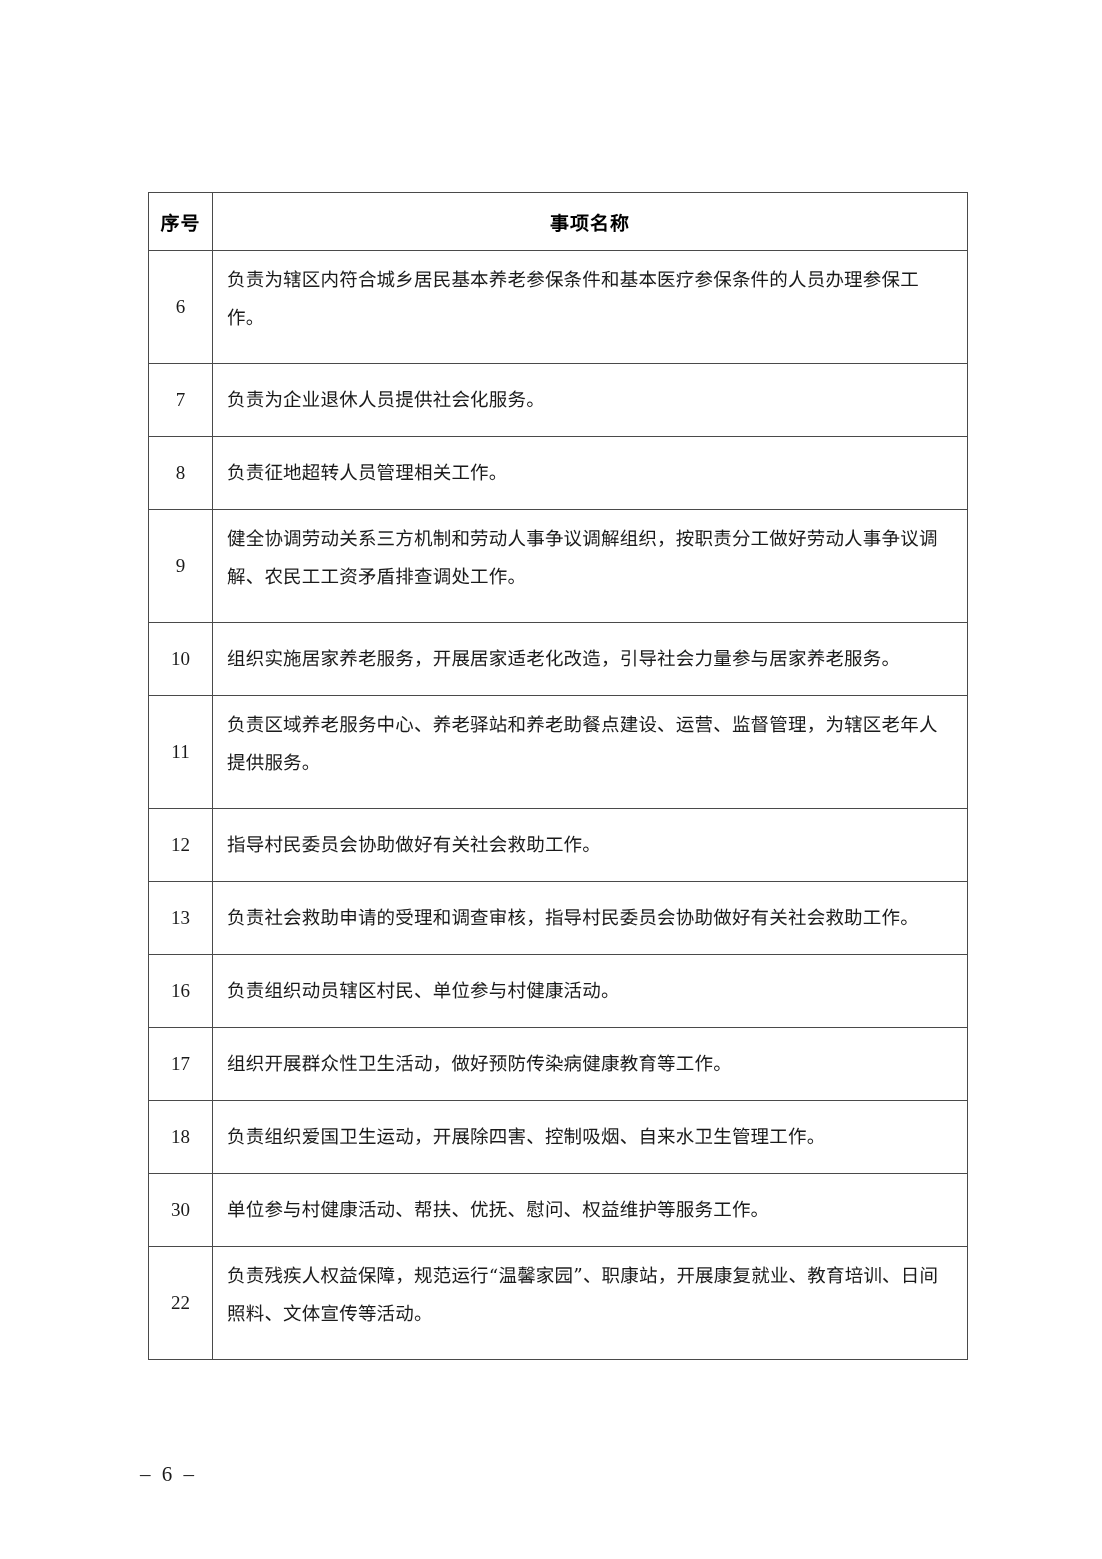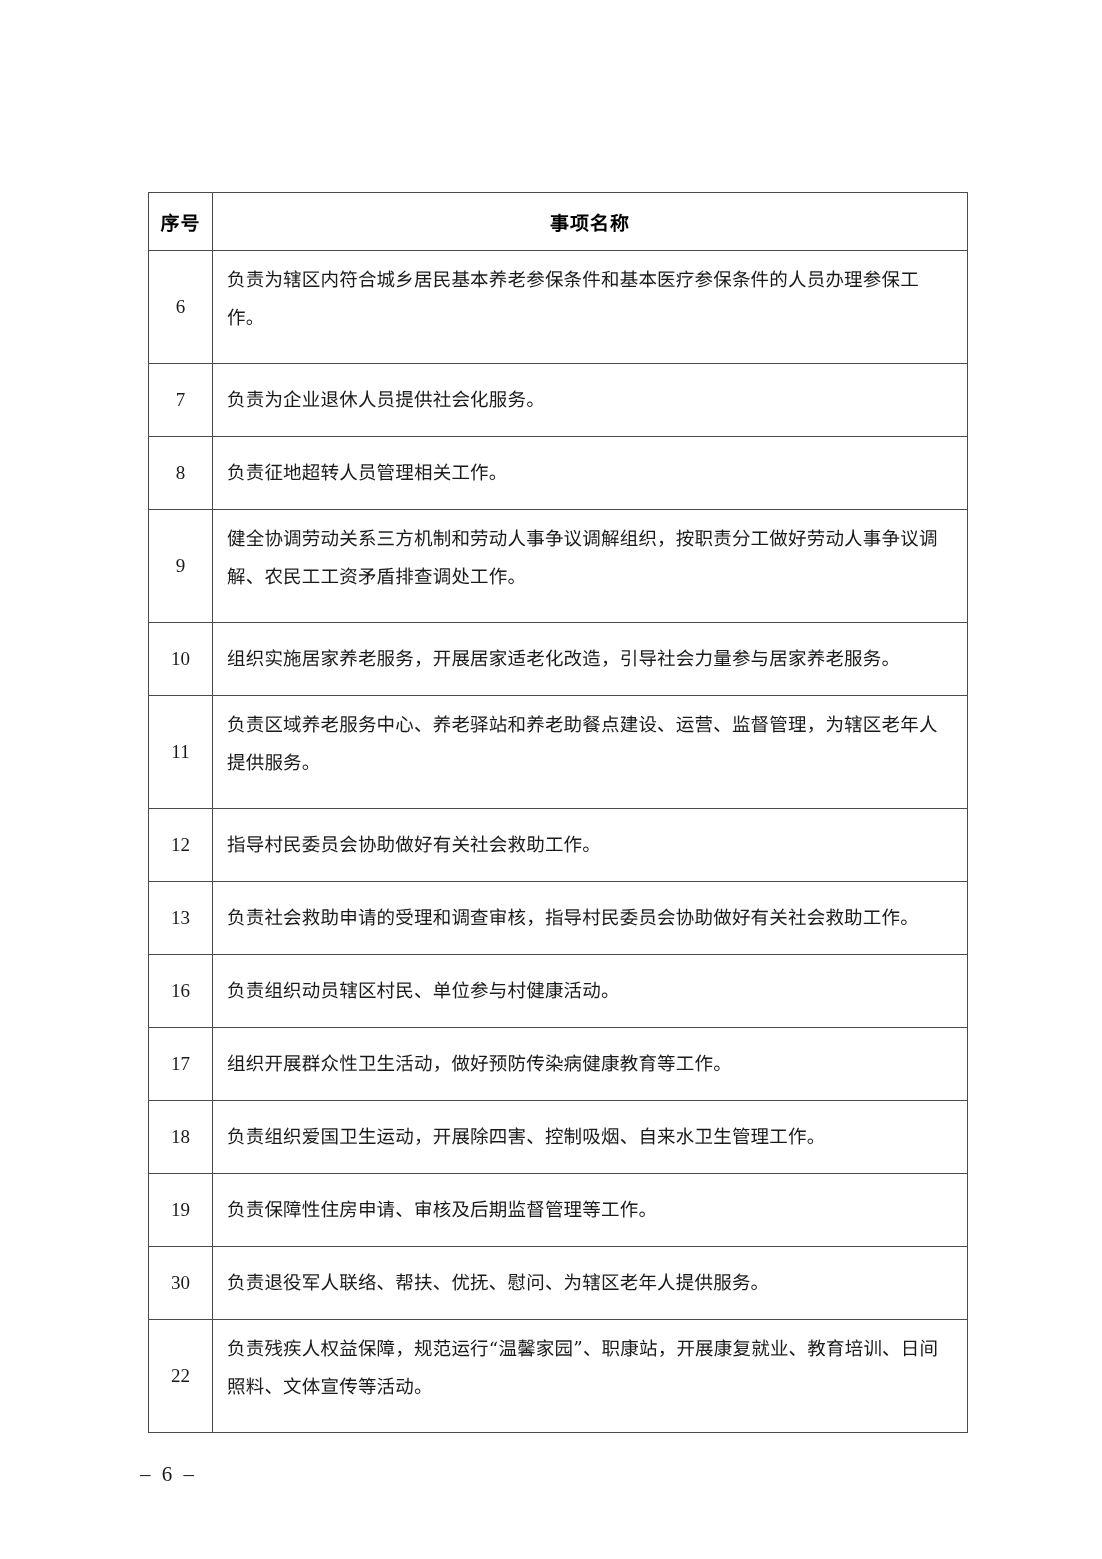--- a/index.html
+++ b/index.html
@@ -150,26 +150,22 @@
         </tr>
         <tr class="lines-1">
           <td class="cell-num">17</td>
           <td class="cell-name">组织开展群众性卫生活动，做好预防传染病健康教育等工作。</td>
         </tr>
         <tr class="lines-1">
           <td class="cell-num">18</td>
           <td class="cell-name">负责组织爱国卫生运动，开展除四害、控制吸烟、自来水卫生管理工作。</td>
         </tr>
         <tr class="lines-1">
-          <td class="cell-num">19</td>
-          <td class="cell-name">负责保障性住房申请、审核及后期监督管理等工作。</td>
-        </tr>
-        <tr class="lines-1">
           <td class="cell-num">30</td>
-          <td class="cell-name">负责退役军人联络、帮扶、优抚、慰问、为辖区老年人提供服务。</td>
+          <td class="cell-name">单位参与村健康活动、帮扶、优抚、慰问、权益维护等服务工作。</td>
         </tr>
         <tr class="lines-2">
           <td class="cell-num">22</td>
           <td class="cell-name">负责残疾人权益保障，规范运行“温馨家园”、职康站，开展康复就业、教育培训、日间照料、文体宣传等活动。</td>
         </tr>
       </tbody>
   </table>
 
   <div class="page-footer">– 6 –</div>
 

